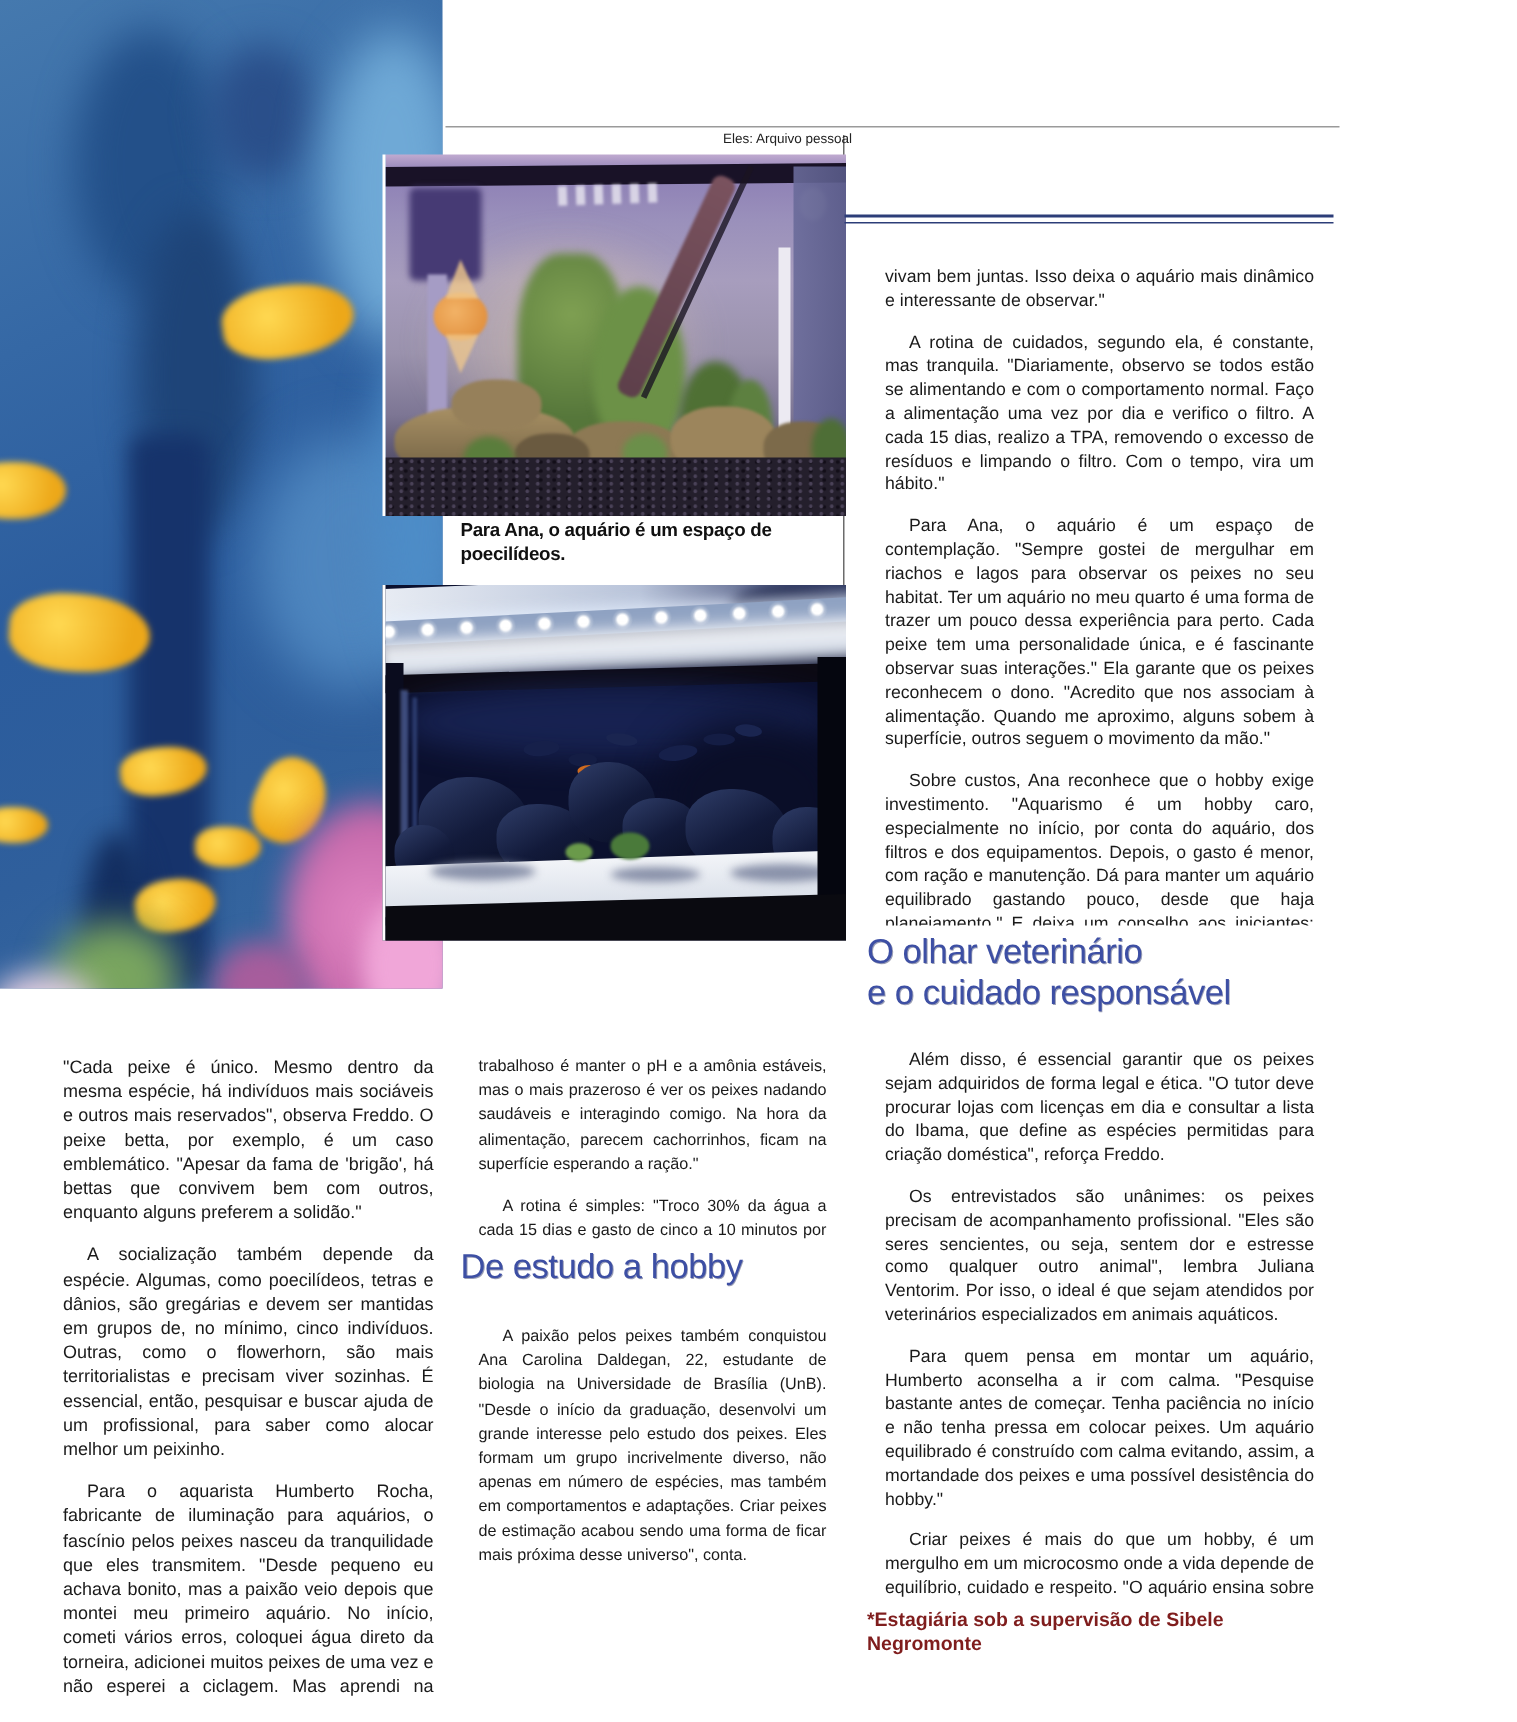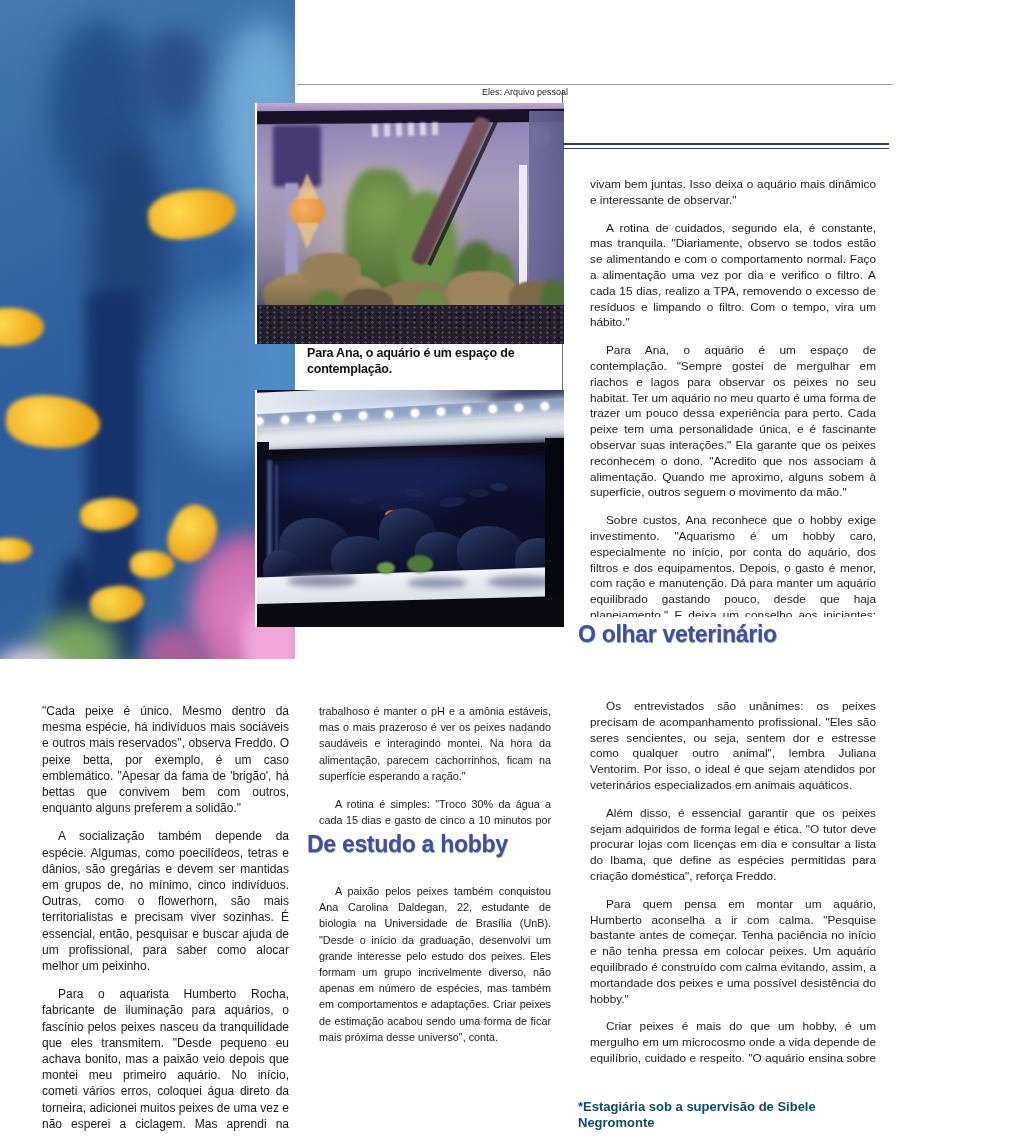--- a/index.html
+++ b/index.html
@@ -35,27 +35,27 @@
   .cap1{left:307px;top:346px;width:256px;}
   .cap2{left:307px;top:633px;width:256px;}
   .col{position:absolute;z-index:2;}
   .col p{margin:12px;text-align:justify;text-indent:16px;}
   .col p.noindent{text-indent:0;}
   #col-left{left:30px;top:691px;width:271px;height:440px;font-size:12px;line-height:16.2px;overflow:hidden;}
   #mid-top{left:307px;top:691px;width:256px;height:139px;font-size:10.8px;line-height:16.2px;overflow:hidden;}
   #mid-bottom{left:307px;top:871px;width:256px;height:272px;font-size:10.8px;line-height:16.2px;overflow:hidden;}
   #right-top{left:578px;top:165px;width:310px;height:452px;font-size:11.8px;line-height:15.8px;overflow:hidden;}
   #right-bottom{left:578px;top:687px;width:310px;height:378px;font-size:11.8px;line-height:15.8px;overflow:hidden;}
-  h2.head{position:absolute;margin:0;font-weight:700;color:var(--accent);
+  h2.head{position:absolute;margin:0;font-weight:400;color:var(--accent);
     font-size:23px;line-height:27px;letter-spacing:-.3px;z-index:3;
     text-shadow:.6px .9px 0 rgba(30,40,90,.45);}
   #heading-study{left:307px;top:831px;width:270px;}
   #heading-vet{left:578px;top:621px;width:312px;}
-  #footnote{position:absolute;left:578px;top:1099px;width:312px;margin:0;
-    font-weight:700;font-size:13px;line-height:16px;color:#0c4a6e;z-index:3;}
+  #footnote{position:absolute;left:578px;top:1072px;width:312px;margin:0;
+    font-weight:700;font-size:13px;line-height:16px;color:#7f1d1d;z-index:3;}
 </style>
 </head>
 <body>
 
 <div class="page">
 
   <div id="left-photo">
     <i class="blob abs" style="left:50px;top:20px;width:100px;height:180px;background:#235089;filter:blur(14px);"></i>
     <i class="blob abs" style="left:140px;top:30px;width:70px;height:90px;background:#2a4f8a;filter:blur(12px);"></i>
     <i class="blob abs" style="left:90px;top:140px;width:80px;height:220px;background:#1e4478;filter:blur(12px);"></i>
@@ -110,21 +110,21 @@
     <i class="rock" style="left:120px;top:178px;width:78px;height:40px;background:#8d7954;"></i>
     <i class="rock" style="left:190px;top:168px;width:70px;height:44px;background:#9c855c;"></i>
     <i class="rock" style="left:252px;top:178px;width:52px;height:36px;background:#7c6a4a;"></i>
     <i class="rock" style="left:86px;top:186px;width:50px;height:30px;background:#6a5a40;"></i>
     <i class="blob abs" style="left:52px;top:188px;width:34px;height:30px;background:#5a7d3c;filter:blur(2px);"></i>
     <i class="blob abs" style="left:158px;top:186px;width:30px;height:26px;background:#6b8f4a;filter:blur(2px);"></i>
     <i class="blob abs" style="left:284px;top:176px;width:26px;height:40px;background:#4e6e36;filter:blur(2px);"></i>
     <i class="abs" style="left:0;top:202px;width:307px;height:39px;background-color:#241f2c;background-image:radial-gradient(circle,#4a4258 1px,transparent 1.5px),radial-gradient(circle,#120e18 1px,transparent 1.5px);background-size:7px 5px,9px 6px;"></i>
   </div>
 
-  <div class="caption cap1">Para Ana, o aquário é um espaço de contemplação.</div>
+  <div class="caption cap1">Para Ana, o aquário é um espaço de poecilídeos.</div>
 
   <div id="photo-humberto">
     <i class="abs" style="left:-6px;top:-4px;width:320px;height:34px;background:linear-gradient(90deg,#e9edf4,#b9c4da 55%,#3a4470 90%,#202a52);transform:rotate(-2.5deg);"></i>
     <i class="blob abs" style="left:230px;top:0;width:80px;height:30px;background:#1a2248;filter:blur(4px);"></i>
     <i class="abs" style="left:-6px;top:16px;width:330px;height:16px;transform:rotate(-3deg);background-color:#8fa2c2;background-image:radial-gradient(circle at 8px 7px,#ffffff 3.2px,rgba(255,255,255,.25) 5px,transparent 7px);background-size:26px 16px;box-shadow:0 0 10px 2px rgba(230,240,255,.8);"></i>
     <i class="abs" style="left:-6px;top:30px;width:330px;height:26px;background:linear-gradient(#ffffff,#dfe8f5);transform:rotate(-3deg);filter:blur(5px);opacity:.95;"></i>
     <i class="abs" style="left:-4px;top:56px;width:320px;height:12px;background:#0c0a14;transform:rotate(-1.5deg);"></i>
     <i class="blob abs" style="left:8px;top:66px;width:292px;height:50px;background:#1d2a60;filter:blur(10px);opacity:.7;"></i>
     <i class="blob abs" style="left:180px;top:90px;width:130px;height:110px;background:#0a0e28;filter:blur(14px);"></i>
     <i class="abs" style="left:0;top:52px;width:12px;height:175px;background:#0a0c1e;"></i>
@@ -157,38 +157,39 @@
 
 
   <div class="col" id="col-left">
     <p class="noindent">"Cada peixe é único. Mesmo dentro da mesma espécie, há indivíduos mais sociáveis e outros mais reservados", observa Freddo. O peixe betta, por exemplo, é um caso emblemático. "Apesar da fama de 'brigão', há bettas que convivem bem com outros, enquanto alguns preferem a solidão."</p>
     <p>A socialização também depende da espécie. Algumas, como poecilídeos, tetras e dânios, são gregárias e devem ser mantidas em grupos de, no mínimo, cinco indivíduos. Outras, como o flowerhorn, são mais territorialistas e precisam viver sozinhas. É essencial, então, pesquisar e buscar ajuda de um profissional, para saber como alocar melhor um peixinho.</p>
     <p>Para o aquarista Humberto Rocha, fabricante de iluminação para aquários, o fascínio pelos peixes nasceu da tranquilidade que eles transmitem. "Desde pequeno eu achava bonito, mas a paixão veio depois que montei meu primeiro aquário. No início, cometi vários erros, coloquei água direto da torneira, adicionei muitos peixes de uma vez e não esperei a ciclagem. Mas aprendi na prática que a paciência é o segredo do sucesso."</p>
     <p>Hoje, Humberto mantém um aquário de 300 litros, com espécies de ciclídeos africanos, conhecidos pelas cores vibrantes e pelo comportamento ativo. "O mais</p>
   </div>
 
   <div class="col" id="mid-top">
-    <p class="noindent">trabalhoso é manter o pH e a amônia estáveis, mas o mais prazeroso é ver os peixes nadando saudáveis e interagindo montei. Na hora da alimentação, parecem cachorrinhos, ficam na superfície esperando a ração."</p>
+    <p class="noindent">trabalhoso é manter o pH e a amônia estáveis, mas o mais prazeroso é ver os peixes nadando saudáveis e interagindo comigo. Na hora da alimentação, parecem cachorrinhos, ficam na superfície esperando a ração."</p>
     <p>A rotina é simples: "Troco 30% da água a cada 15 dias e gasto de cinco a 10 minutos por dia observando e alimentando. É um momento de relaxamento. Depois de um dia cansativo, observar os peixes é quase uma terapia".</p>
   </div>
   <h2 class="head" id="heading-study">De estudo a hobby</h2>
   <div class="col" id="mid-bottom">
     <p>A paixão pelos peixes também conquistou Ana Carolina Daldegan, 22, estudante de biologia na Universidade de Brasília (UnB). "Desde o início da graduação, desenvolvi um grande interesse pelo estudo dos peixes. Eles formam um grupo incrivelmente diverso, não apenas em número de espécies, mas também em comportamentos e adaptações. Criar peixes de estimação acabou sendo uma forma de ficar mais próxima desse universo", conta.</p>
   </div>
 
   <div class="col" id="right-top">
     <p class="noindent">vivam bem juntas. Isso deixa o aquário mais dinâmico e interessante de observar."</p>
     <p>A rotina de cuidados, segundo ela, é constante, mas tranquila. "Diariamente, observo se todos estão se alimentando e com o comportamento normal. Faço a alimentação uma vez por dia e verifico o filtro. A cada 15 dias, realizo a TPA, removendo o excesso de resíduos e limpando o filtro. Com o tempo, vira um hábito."</p>
     <p>Para Ana, o aquário é um espaço de contemplação. "Sempre gostei de mergulhar em riachos e lagos para observar os peixes no seu habitat. Ter um aquário no meu quarto é uma forma de trazer um pouco dessa experiência para perto. Cada peixe tem uma personalidade única, e é fascinante observar suas interações." Ela garante que os peixes reconhecem o dono. "Acredito que nos associam à alimentação. Quando me aproximo, alguns sobem à superfície, outros seguem o movimento da mão."</p>
     <p>Sobre custos, Ana reconhece que o hobby exige investimento. "Aquarismo é um hobby caro, especialmente no início, por conta do aquário, dos filtros e dos equipamentos. Depois, o gasto é menor, com ração e manutenção. Dá para manter um aquário equilibrado gastando pouco, desde que haja planejamento." E deixa um conselho aos iniciantes: "Pesquisem bastante antes de montar o aquário. É preciso entender o ciclo da água, compatibilidade entre espécies e importância da paciência. A pressa é inimiga da harmonia aquática".</p>
   </div>
   <h2 class="head" id="heading-vet">
     <span>O olhar veterinário</span><br>
+    <span>e o cuidado responsável</span>
   </h2>
   <div class="col" id="right-bottom">
+    <p>Além disso, é essencial garantir que os peixes sejam adquiridos de forma legal e ética. "O tutor deve procurar lojas com licenças em dia e consultar a lista do Ibama, que define as espécies permitidas para criação doméstica", reforça Freddo.</p>
     <p>Os entrevistados são unânimes: os peixes precisam de acompanhamento profissional. "Eles são seres sencientes, ou seja, sentem dor e estresse como qualquer outro animal", lembra Juliana Ventorim. Por isso, o ideal é que sejam atendidos por veterinários especializados em animais aquáticos.</p>
-    <p>Além disso, é essencial garantir que os peixes sejam adquiridos de forma legal e ética. "O tutor deve procurar lojas com licenças em dia e consultar a lista do Ibama, que define as espécies permitidas para criação doméstica", reforça Freddo.</p>
     <p>Para quem pensa em montar um aquário, Humberto aconselha a ir com calma. "Pesquise bastante antes de começar. Tenha paciência no início e não tenha pressa em colocar peixes. Um aquário equilibrado é construído com calma evitando, assim, a mortandade dos peixes e uma possível desistência do hobby."</p>
     <p>Criar peixes é mais do que um hobby, é um mergulho em um microcosmo onde a vida depende de equilíbrio, cuidado e respeito. "O aquário ensina sobre paciência, equilíbrio e responsabilidade", resume Humberto. "Tudo na natureza precisa de tempo para se manter em harmonia."</p>
   </div>
   <p id="footnote">*Estagiária sob a supervisão de Sibele Negromonte</p>
 
 </div>
 
 </body></html>

